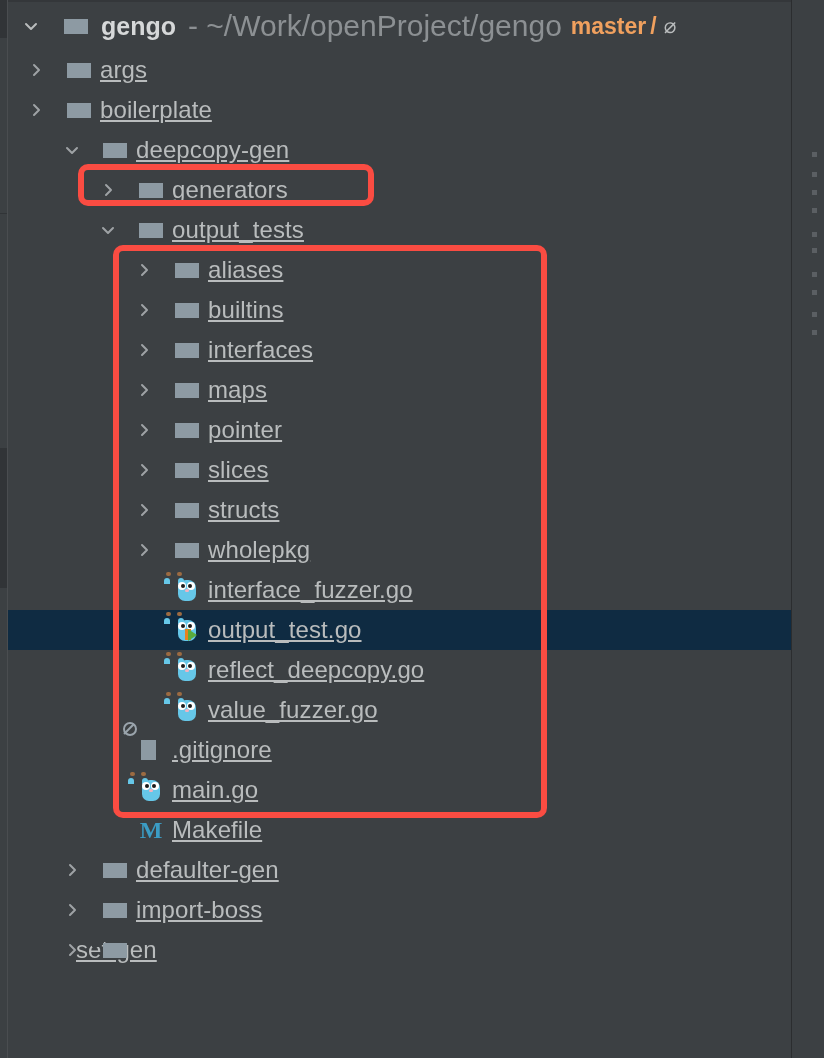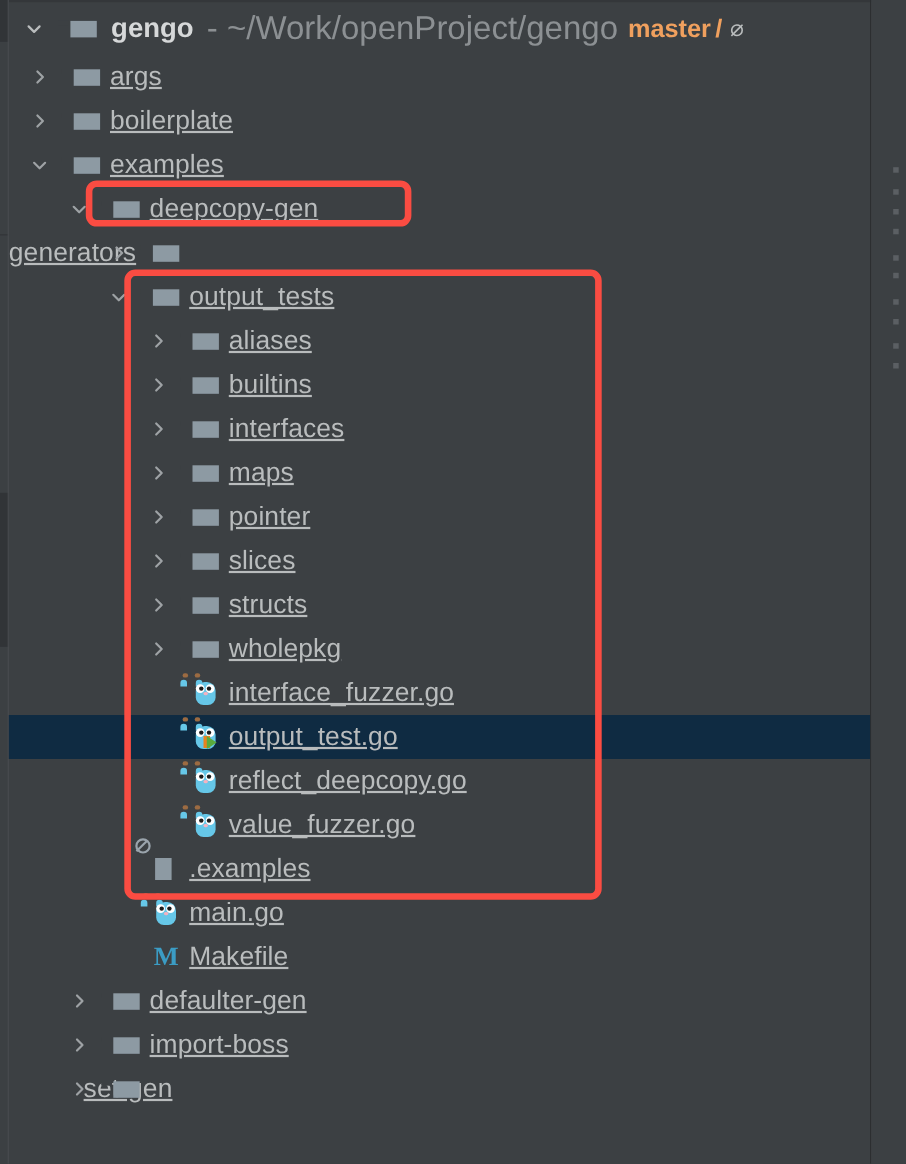--- a/index.html
+++ b/index.html
@@ -284,45 +284,36 @@
         <div class="row">
           <span class="chev" style="left:19px">
             <svg width="18" height="18" viewBox="0 0 18 18">
               <path d="M7 4 L12 9 L7 14" fill="none" stroke="#9ea2a5" stroke-width="2" stroke-linecap="round" stroke-linejoin="round"></path>
             </svg>
           </span>
           <span class="ico" style="left:58px;top:7px"><span class="folder"><span class="f-body"></span><span class="f-tabcut"></span></span></span>
           <span class="label" style="margin-left:92px">boilerplate</span>
         </div>
         <div class="row">
-          <span class="chev" style="left:19px">
-            <svg width="18" height="18" viewBox="0 0 18 18">
-              <path d="M4 7 L9 12 L14 7" fill="none" stroke="#9ea2a5" stroke-width="2" stroke-linecap="round" stroke-linejoin="round"></path>
-            </svg>
-          </span>
-          <span class="ico" style="left:58px;top:7px"><span class="folder"><span class="f-body"></span><span class="f-tabcut"></span></span></span>
-          <span class="label" style="margin-left:92px">examples</span>
-        </div>
-        <div class="row">
           <span class="chev" style="left:55px">
             <svg width="18" height="18" viewBox="0 0 18 18">
               <path d="M4 7 L9 12 L14 7" fill="none" stroke="#9ea2a5" stroke-width="2" stroke-linecap="round" stroke-linejoin="round"></path>
             </svg>
           </span>
           <span class="ico" style="left:94px;top:7px"><span class="folder"><span class="f-body"></span><span class="f-tabcut"></span></span></span>
           <span class="label" style="margin-left:128px">deepcopy-gen</span>
         </div>
         <div class="row">
           <span class="chev" style="left:91px">
             <svg width="18" height="18" viewBox="0 0 18 18">
               <path d="M7 4 L12 9 L7 14" fill="none" stroke="#9ea2a5" stroke-width="2" stroke-linecap="round" stroke-linejoin="round"></path>
             </svg>
           </span>
           <span class="ico" style="left:130px;top:7px"><span class="folder"><span class="f-body"></span><span class="f-tabcut"></span></span></span>
-          <span class="label" style="">generators</span>
+          <span class="label" style="margin-left:164px">generators</span>
         </div>
         <div class="row">
           <span class="chev" style="left:91px">
             <svg width="18" height="18" viewBox="0 0 18 18">
               <path d="M4 7 L9 12 L14 7" fill="none" stroke="#9ea2a5" stroke-width="2" stroke-linecap="round" stroke-linejoin="round"></path>
             </svg>
           </span>
           <span class="ico" style="left:130px;top:7px"><span class="folder"><span class="f-body"></span><span class="f-tabcut"></span></span></span>
           <span class="label" style="margin-left:164px">output_tests</span>
         </div>
@@ -409,21 +400,21 @@
         <div class="row">
           <span class="ico" style="left:166px;top:7px"><span class="gopher"><span class="g-ear-l"></span><span class="g-ear-r"></span><span class="g-body"></span><span class="g-eye-l"></span><span class="g-eye-r"></span><span class="g-pup-l"></span><span class="g-pup-r"></span><span class="g-snout"></span><span class="g-foot-l"></span><span class="g-foot-r"></span></span></span>
           <span class="label" style="margin-left:200px">reflect_deepcopy.go</span>
         </div>
         <div class="row">
           <span class="ico" style="left:166px;top:7px"><span class="gopher"><span class="g-ear-l"></span><span class="g-ear-r"></span><span class="g-body"></span><span class="g-eye-l"></span><span class="g-eye-r"></span><span class="g-pup-l"></span><span class="g-pup-r"></span><span class="g-snout"></span><span class="g-foot-l"></span><span class="g-foot-r"></span></span></span>
           <span class="label" style="margin-left:200px">value_fuzzer.go</span>
         </div>
         <div class="row">
           <span class="ico" style="left:130px;top:7px"><span class="gitig"><span class="gi-body"></span><span class="gi-fold"></span><span class="gi-badge"></span><span class="gi-badge-bar"></span></span></span>
-          <span class="label" style="margin-left:164px">.examples</span>
+          <span class="label" style="margin-left:164px">.gitignore</span>
         </div>
         <div class="row">
           <span class="ico" style="left:130px;top:7px"><span class="gopher"><span class="g-ear-l"></span><span class="g-ear-r"></span><span class="g-body"></span><span class="g-eye-l"></span><span class="g-eye-r"></span><span class="g-pup-l"></span><span class="g-pup-r"></span><span class="g-snout"></span><span class="g-foot-l"></span><span class="g-foot-r"></span></span></span>
           <span class="label" style="margin-left:164px">main.go</span>
         </div>
         <div class="row">
           <span class="ico" style="left:130px;top:7px">
             <span class="mk">M</span>
           </span>
           <span class="label" style="margin-left:164px">Makefile</span>

